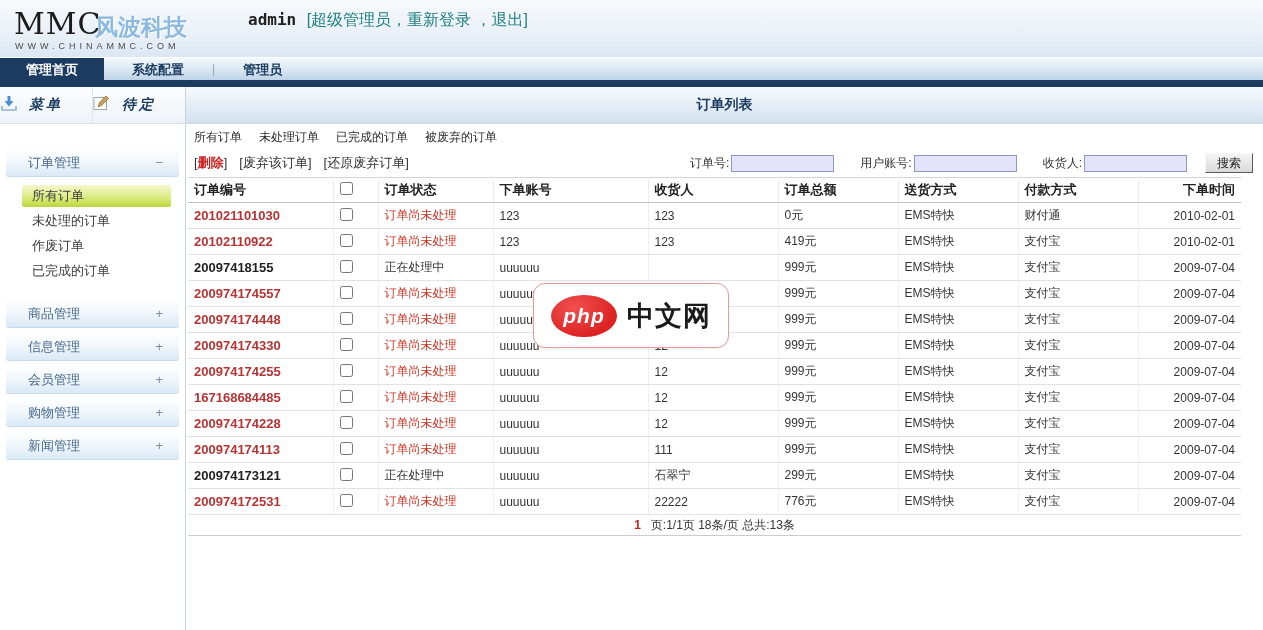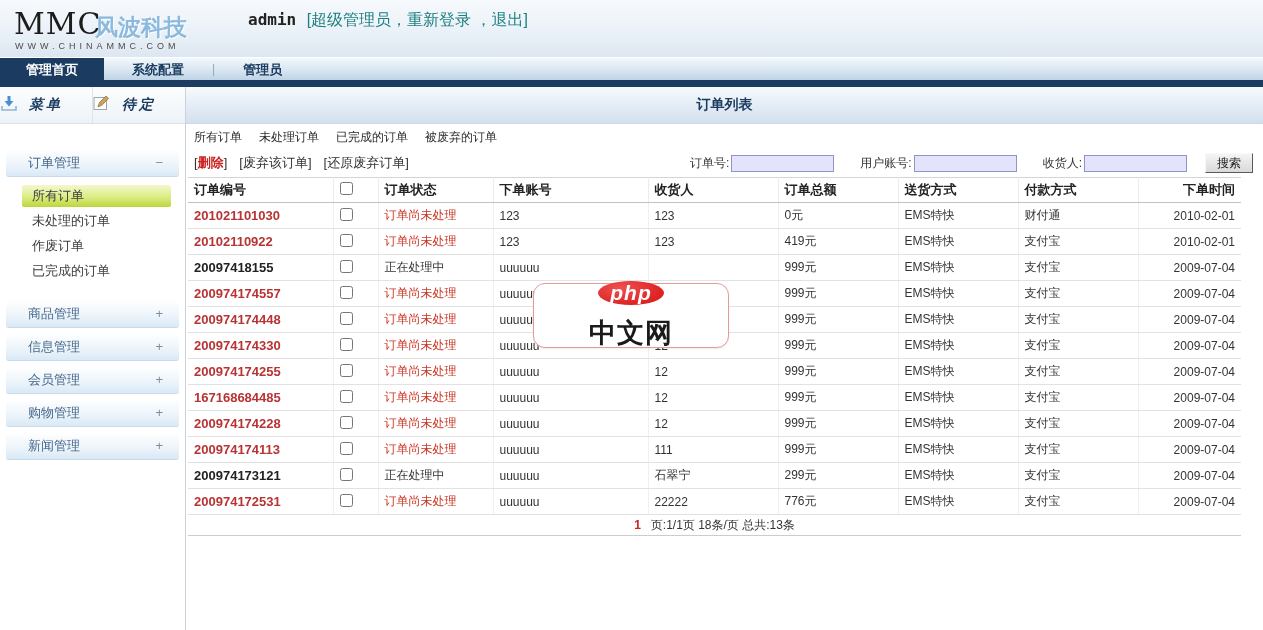--- a/index.html
+++ b/index.html
@@ -67,21 +67,21 @@
   .orders .st-red { color: #cc3322; }
   .orders .st-black { color: #333; }
   .orders .st-suffix { color: #4a4a33; }
   .orders input[type="checkbox"] { width: 13px; height: 13px; }
   .chk-col { text-align: left; }
 
   .pagination { width: 1053px; margin-left: 2px; height: 21px; line-height: 20px; text-align: center; font-size: 12px; color: #333; border-bottom: 1px solid #cccccc; }
   .pagination .pg-num { color: #cc2222; font-weight: bold; margin-right: 10px; }
 
   
-  .watermark { position: absolute; left: 347px; top: 196px; width: 196px; height: 65px; background: #ffffff; border: 1px solid #e89a9a; border-radius: 12px; display: flex; align-items: center; justify-content: center; gap: 10px; box-shadow: 0 1px 2px rgba(0,0,0,0.08); flex-direction: column; }
+  .watermark { position: absolute; left: 347px; top: 196px; width: 196px; height: 65px; background: #ffffff; border: 1px solid #e89a9a; border-radius: 12px; display: flex; align-items: center; justify-content: center; gap: 10px; box-shadow: 0 1px 2px rgba(0,0,0,0.08); }
   .wm-badge { width: 66px; height: 42px; background: radial-gradient(ellipse at 35% 30%, #f05050, #dd2222 70%); border-radius: 50%; display: flex; align-items: center; justify-content: center; }
   .wm-badge span { color: #fff; font-size: 21px; font-weight: bold; font-style: italic; letter-spacing: 1px; }
   .wm-label { font-size: 27px; font-weight: bold; color: #1a1a1a; letter-spacing: 1px; }
 </style>
 </head>
 <body>
 
 <div class="page">
 
   <div class="header">

